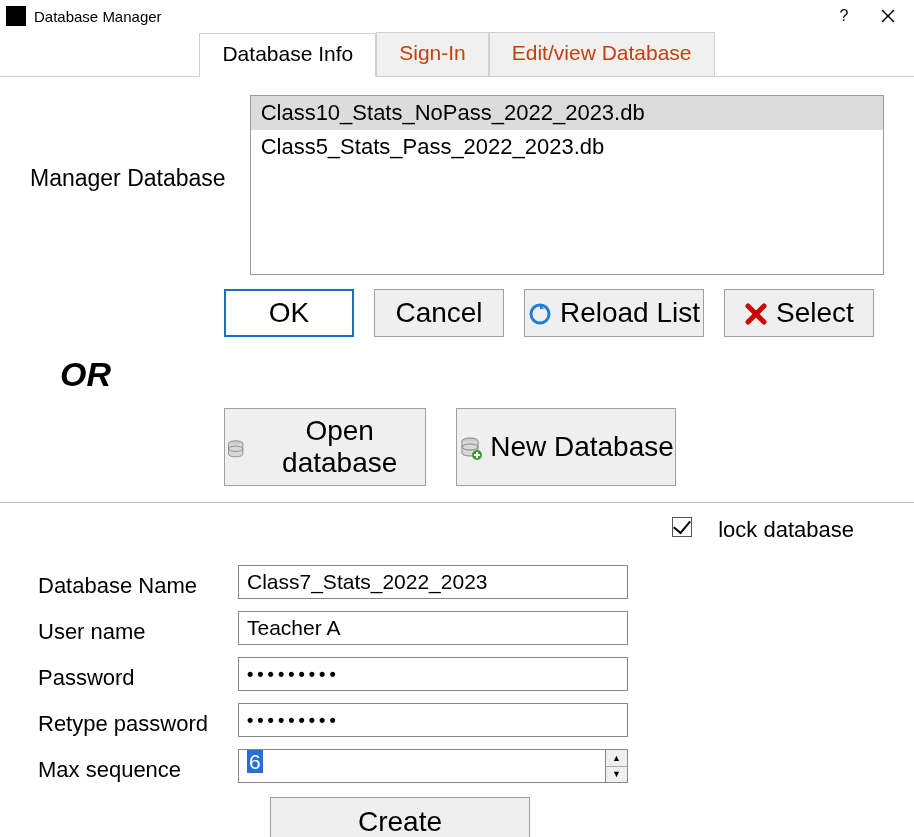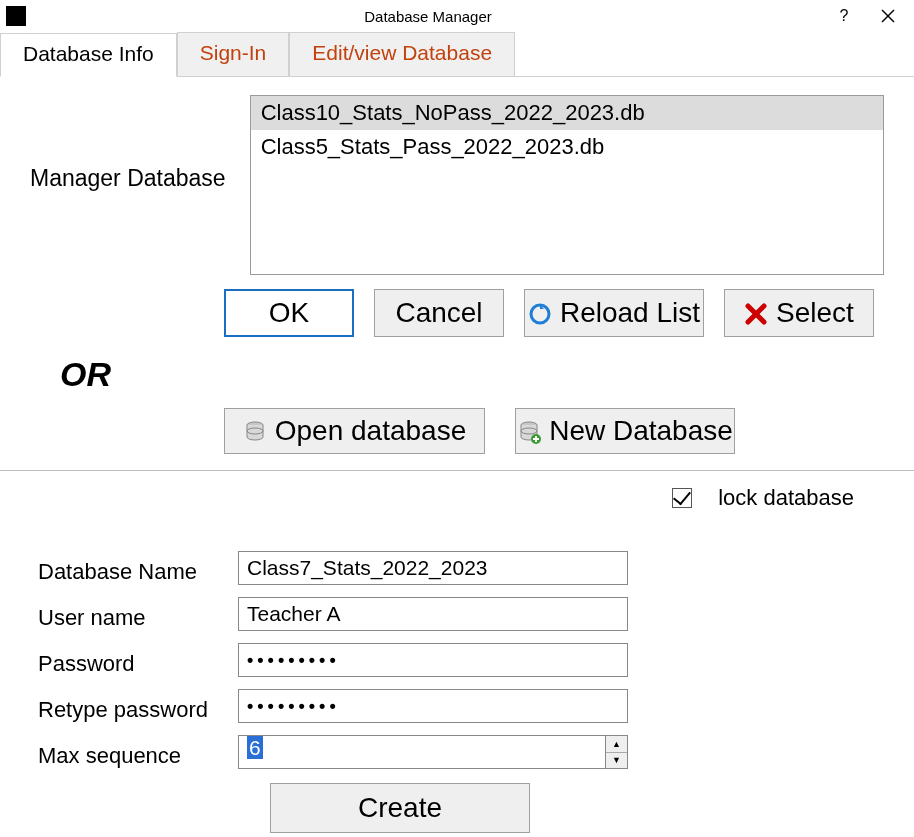--- a/index.html
+++ b/index.html
@@ -14,21 +14,20 @@
     position: relative;
     color: #000;
   }
   
   .titlebar {
     display: flex;
     align-items: center;
     height: 32px;
     padding: 0 4px 0 6px;
     font-size: 15px;
-    text-align: center;
   }
   .titlebar .app-icon {
     width: 20px;
     height: 20px;
     background: #000;
     margin-right: 8px;
   }
   .titlebar .title {
     flex: 1;
   }
@@ -42,20 +41,21 @@
     color: #000;
   }
   .titlebar .winbtn svg { width: 14px; height: 14px; }
 
   
   .tabs {
     display: flex;
     border-bottom: 1px solid #d0d0d0;
     background: #fff;
     padding-left: 0;
+    justify-content: center;
   }
   .tab {
     padding: 8px 22px 10px 22px;
     font-size: 21px;
     color: #c2410c;
     background: #f0f0f0;
     border: 1px solid #d0d0d0;
     border-bottom: none;
     margin-right: 0;
     cursor: pointer;
@@ -140,25 +140,24 @@
   hr.sep {
     border: none;
     border-top: 1px solid #bdbdbd;
     margin: 8px 0 14px 0;
   }
 
   
   .lock-row {
     display: flex;
     justify-content: flex-end;
-    align-items: center;
     gap: 26px;
     padding-right: 60px;
     font-size: 22px;
-    margin-bottom: 40px;
+    margin-bottom: 22px;
   }
   .checkbox {
     width: 20px;
     height: 20px;
     border: 1px solid #555;
     position: relative;
   }
   .checkbox.checked::after {
     content: "";
     position: absolute;
@@ -292,21 +291,21 @@
           <line x1="20" y1="4" x2="4" y2="20" stroke="#c00" stroke-width="5" stroke-linecap="round"></line>
         </svg>
       </span>
       <span>Select</span>
     </button>
   </div>
 
   <div class="or-label">OR</div>
 
   <div class="open-row">
-    <button class="btn" style="width:261px">
+    <button class="btn" style="width:202px">
       <span class="bicon">
         <svg viewBox="0 0 24 24">
           <ellipse cx="12" cy="5" rx="8" ry="3" fill="#c8c8c8" stroke="#888"></ellipse>
           <path d="M4 5 v12 a8 3 0 0 0 16 0 V5" fill="#d8d8d8" stroke="#888"></path>
           <ellipse cx="12" cy="11" rx="8" ry="3" fill="none" stroke="#888"></ellipse>
         </svg>
       </span>
       <span>Open database</span>
     </button>
     <button class="btn" style="width:220px">

